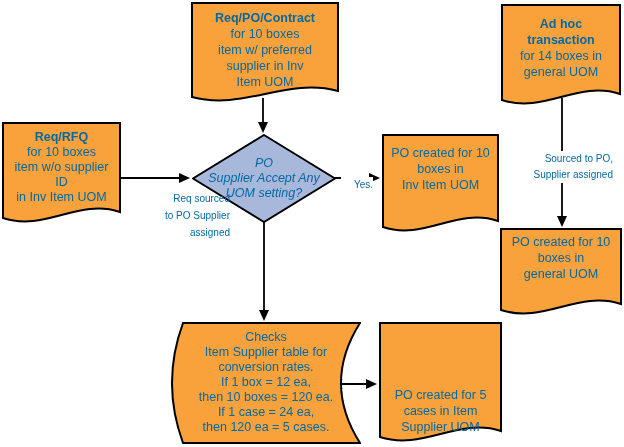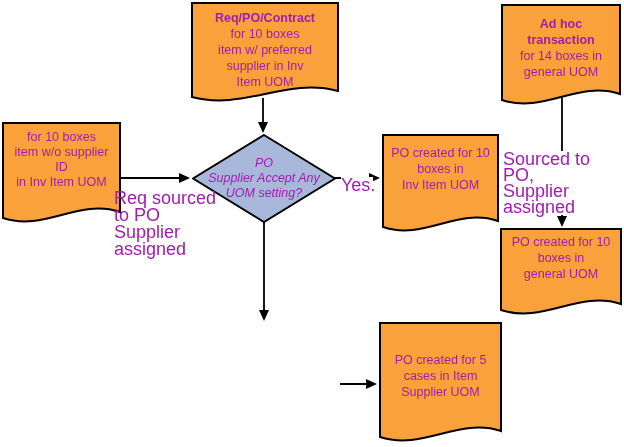--- a/index.html
+++ b/index.html
@@ -1,33 +1,33 @@
 <!DOCTYPE html>
 <html><head>
 <meta charset="utf-8">
 <style>
   html,body { margin:0; padding:0; background:#fff; }
   #canvas {
     position:relative; width:624px; height:447px; background:#ffffff;
-    font-family:"Liberation Sans", sans-serif; color:#a21caf;
+    font-family:"Liberation Sans", sans-serif; color:#0369a1;
     overflow:hidden;
   }
   #connectors { position:absolute; left:0; top:0; width:624px; height:447px; }
   .node { position:absolute; }
   .node svg { position:absolute; left:0; top:0; width:100%; height:100%; }
   .txt {
     position:absolute; left:0; top:0; right:0; bottom:0;
     text-align:center; font-size:12.5px; line-height:16px;
   }
   .txt-center { display:flex; flex-direction:column; justify-content:center; line-height:15px;font-style:italic; }
   .tight { line-height:15px; }
   .title { font-weight:bold; }
   .multiline { white-space:pre-line; }
   .lbl {
-    position:absolute; text-align:left; font-size:18px; line-height:16px;
+    position:absolute; text-align:right; font-size:10px; line-height:16px;
   }
   .whitebg { background:#ffffff; }
 </style>
 </head>
 <body>
 
 <div id="canvas">
 
   <svg id="connectors">
 
@@ -73,20 +73,21 @@
       <div class="multiline">for 14 boxes in
 general UOM</div>
     </div>
   </div>
 
   <div class="node" style="left:2px; top:122px; width:119px; height:104px;">
     <svg viewBox="0 0 119 104">
       <path class="doc-fill stroke" stroke-width="2" d="M1 1 L118 1 L118 90 C76 76, 43 110, 1 96 Z" fill="#F9A23C" stroke="#000000"></path>
     </svg>
     <div class="txt tight" style="padding-top:8px;">
+      <div class="title">Req/RFQ</div>
       <div class="multiline">for 10 boxes
 item w/o supplier
 ID
 in Inv Item UOM</div>
     </div>
   </div>
 
   <div class="node" style="left:192px; top:134px; width:144px; height:89px;">
     <svg viewBox="0 0 144 89">
       <polygon class="decision-fill stroke" stroke-width="2" points="72,1 143,44.5 72,88 1,44.5" fill="#A8B8DB" stroke="#000000"></polygon>
@@ -113,26 +114,40 @@
     <svg viewBox="0 0 122 90">
       <path class="doc-fill stroke" stroke-width="2" d="M1 1 L121 1 L121 76 C78 62, 44 96, 1 82 Z" fill="#F9A23C" stroke="#000000"></path>
     </svg>
     <div class="txt" style="padding-top:6px;">
       <div class="multiline">PO created for 10
 boxes in
 general UOM</div>
     </div>
   </div>
 
+  <div class="node" style="left:171px; top:322px; width:190px; height:122px;">
+    <svg viewBox="0 0 190 122">
+      <path class="doc-fill stroke" stroke-width="2" d="M12 1 L189 1 Q151 61 189 121 L12 121 Q -10 61 12 1 Z" fill="#F9A23C" stroke="#000000"></path>
+    </svg>
+    <div class="txt tight" style="padding-top:8px;">
+      <div class="multiline">Checks
+Item Supplier table for
+conversion rates.
+If 1 box = 12 ea,
+then 10 boxes = 120 ea.
+If 1 case = 24 ea,
+then 120 ea = 5 cases.</div>
+    </div>
+  </div>
 
   <div class="node" style="left:379px; top:322px; width:123px; height:123px;">
     <svg viewBox="0 0 123 123">
       <path class="doc-fill stroke" stroke-width="2" d="M1 1 L122 1 L122 109 C79 95, 44 129, 1 115 Z" fill="#F9A23C" stroke="#000000"></path>
     </svg>
-    <div class="txt" style="padding-top:30px;">
+    <div class="txt" style="padding-top:30px;margin-top:35px;">
       <div class="multiline">PO created for 5
 cases in Item
 Supplier UOM</div>
     </div>
   </div>
 
   <div class="lbl multiline" style="left:114px; top:190px; width:116px; line-height:17px;">Req sourced
 to PO Supplier
 assigned</div>
 

